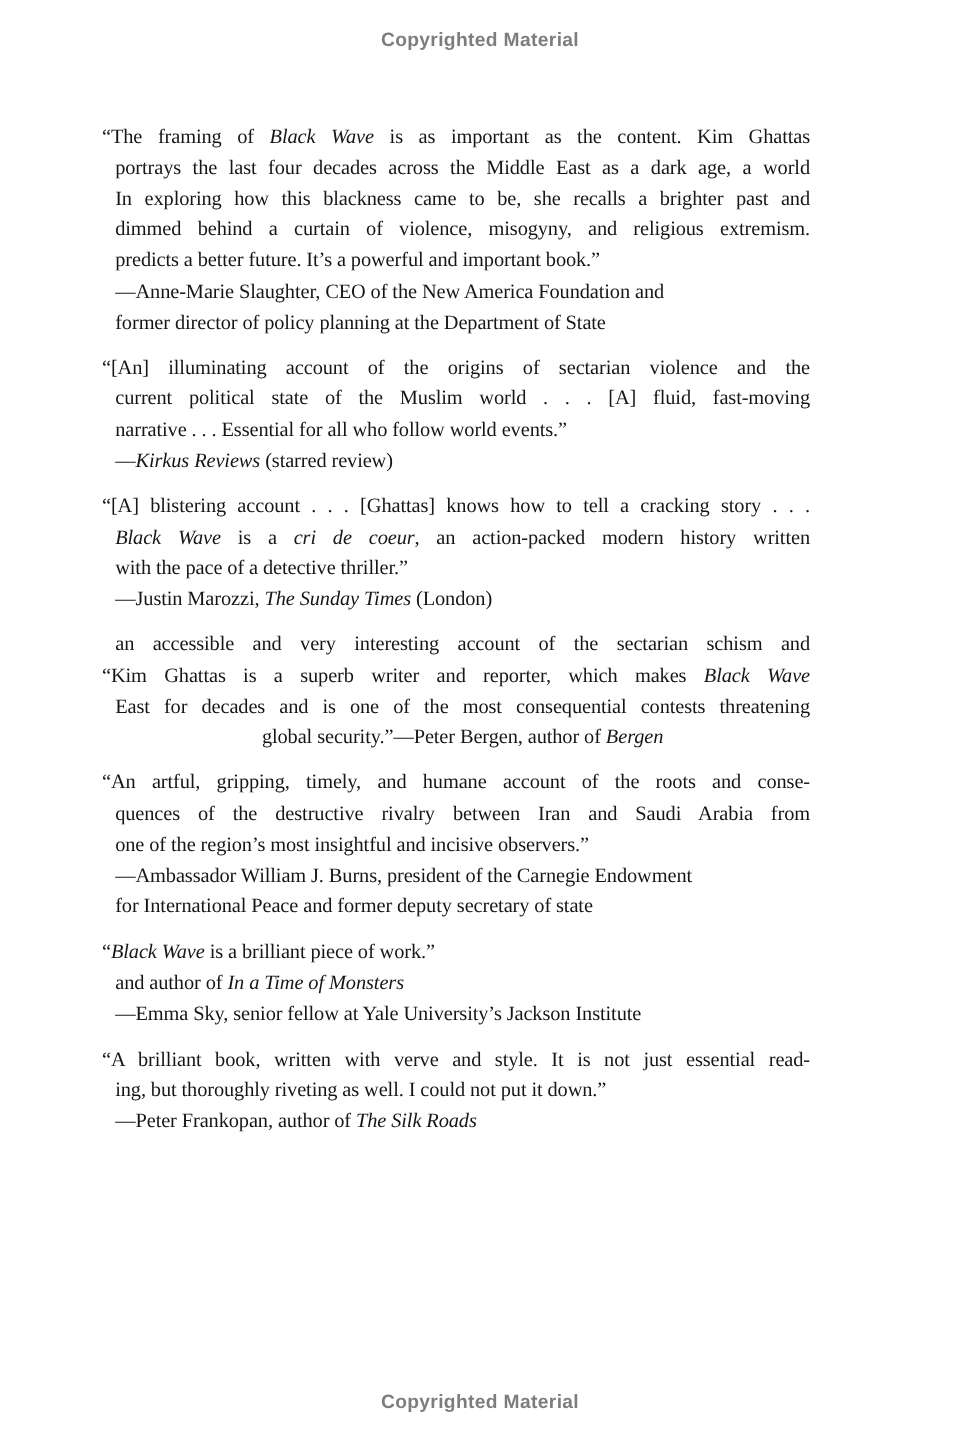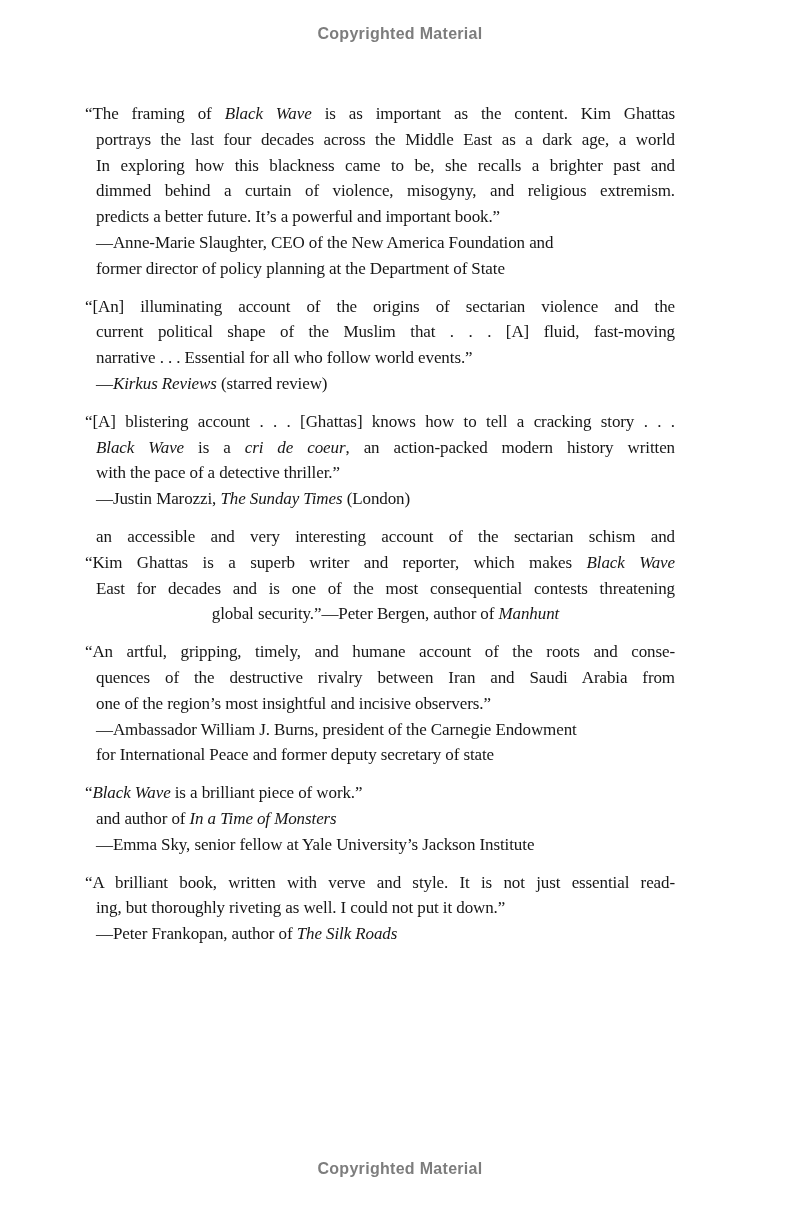--- a/index.html
+++ b/index.html
@@ -48,37 +48,37 @@
       <div class="line first j"><span>“The framing of </span><em>Black Wave</em><span> is as important as the content. Kim Ghattas</span></div>
       <div class="line cont j"><span>portrays the last four decades across the Middle East as a dark age, a world</span></div>
       <div class="line cont j"><span>In exploring how this blackness came to be, she recalls a brighter past and</span></div>
       <div class="line cont j"><span>dimmed behind a curtain of violence, misogyny, and religious extremism.</span></div>
       <div class="line cont"><span>predicts a better future. It’s a powerful and important book.”</span></div>
       <div class="line attr"><span>—Anne-Marie Slaughter, CEO of the New America Foundation and</span></div>
       <div class="line attr"><span>former director of policy planning at the Department of State</span></div>
     </div>
     <div class="quote">
       <div class="line first j"><span>“[An] illuminating account of the origins of sectarian violence and the</span></div>
-      <div class="line cont j"><span>current political shape of the Muslim that . . . [A] fluid, fast-moving</span></div>
+      <div class="line cont j"><span>current political state of the Muslim world . . . [A] fluid, fast-moving</span></div>
       <div class="line cont"><span>narrative . . . Essential for all who follow world events.”</span></div>
       <div class="line attr"><span>—</span><em>Kirkus Reviews</em><span> (starred review)</span></div>
     </div>
     <div class="quote">
       <div class="line first j"><span>“[A] blistering account . . . [Ghattas] knows how to tell a cracking story . . .</span></div>
       <div class="line cont j"><em>Black Wave</em><span> is a </span><em>cri de coeur</em><span>, an action-packed modern history written</span></div>
       <div class="line cont"><span>with the pace of a detective thriller.”</span></div>
       <div class="line attr"><span>—Justin Marozzi, </span><em>The Sunday Times</em><span> (London)</span></div>
     </div>
     <div class="quote">
       <div class="line cont j"><span>an accessible and very interesting account of the sectarian schism and</span></div>
       <div class="line first j"><span>“Kim Ghattas is a superb writer and reporter, which makes </span><em>Black Wave</em></div>
       <div class="line cont j"><span>East for decades and is one of the most consequential contests threatening</span></div>
       <div class="line split">
         <span><span>global security.”</span></span>
-        <span><span>—Peter Bergen, author of </span><em>Manhunt</em></span>
+        <span><span>—Peter Bergen, author of </span><em>Bergen</em></span>
       </div>
     </div>
     <div class="quote">
       <div class="line first j"><span>“An artful, gripping, timely, and humane account of the roots and conse-</span></div>
       <div class="line cont j"><span>quences of the destructive rivalry between Iran and Saudi Arabia from</span></div>
       <div class="line cont"><span>one of the region’s most insightful and incisive observers.”</span></div>
       <div class="line attr"><span>—Ambassador William J. Burns, president of the Carnegie Endowment</span></div>
       <div class="line attr"><span>for International Peace and former deputy secretary of state</span></div>
     </div>
     <div class="quote">

